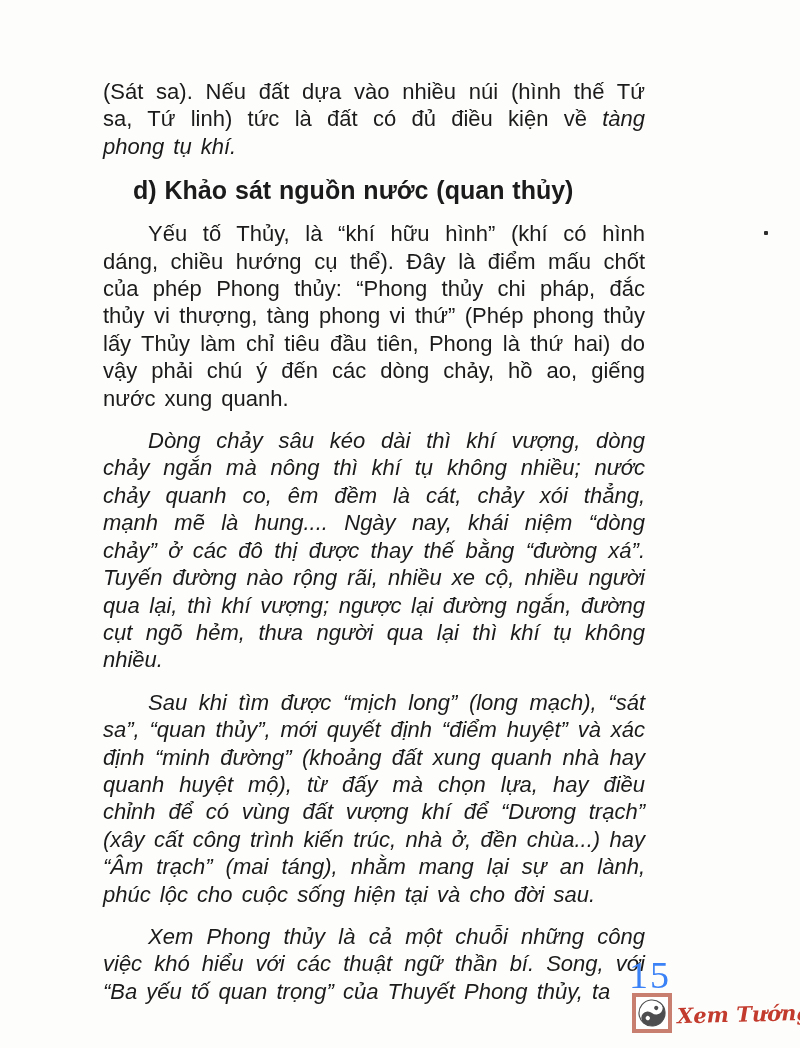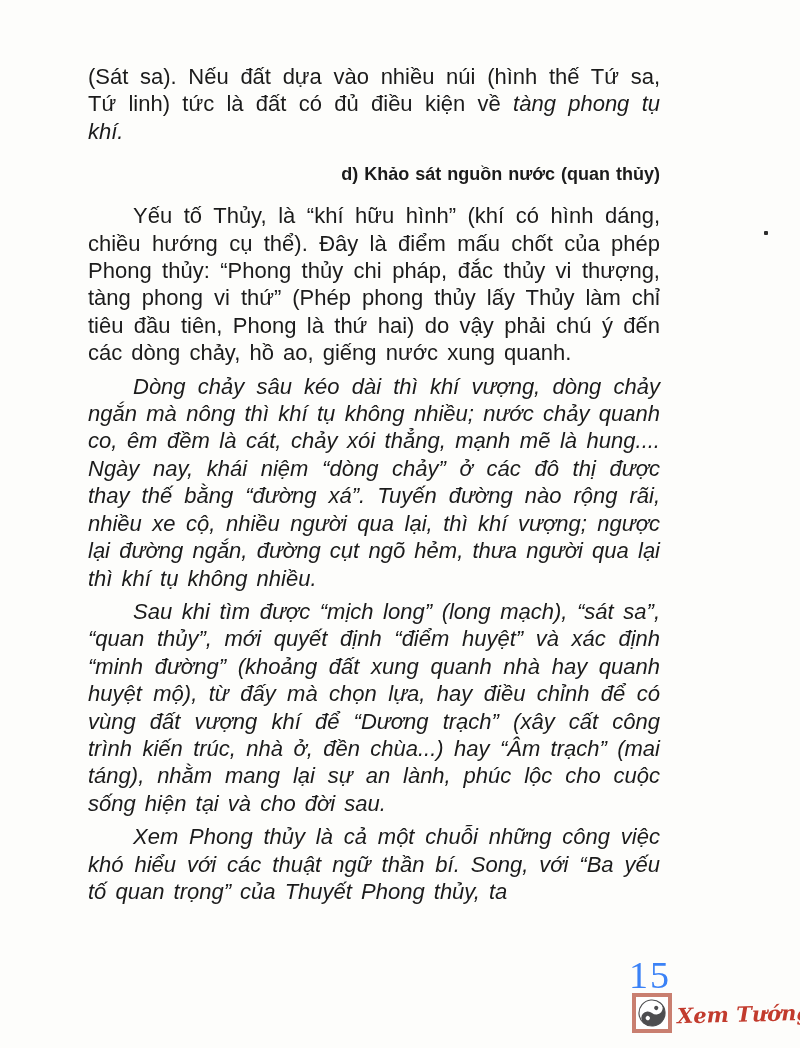--- a/index.html
+++ b/index.html
@@ -15,29 +15,29 @@
   .text-column {
     position: absolute;
     left: 88px;
     top: 63px;
     width: 572px;
     font-size: 22px;
     line-height: 27.4px;
     word-spacing: 3px;
     text-align: justify;
   }
-  .para { margin: 0; }
+  .para { margin: 15px; }
   .para.indent { text-indent: 45px; }
   .para + .para { margin-top: 6px; font-style: italic; }
   .para em { font-style: italic; }
   .heading {
-    font-size: 18px;
+    font-size: 25px;
     line-height: 30px;
     font-weight: bold;
-    text-align: right;
+    text-align: left;
     word-spacing: 1px;
     margin: 14px 0 13px 45px;
   }
   .page-number {
     position: absolute;
     left: 629px;
     top: 953px;
     font-family: "Liberation Serif", serif;
     font-size: 38px;
     letter-spacing: 2px;

